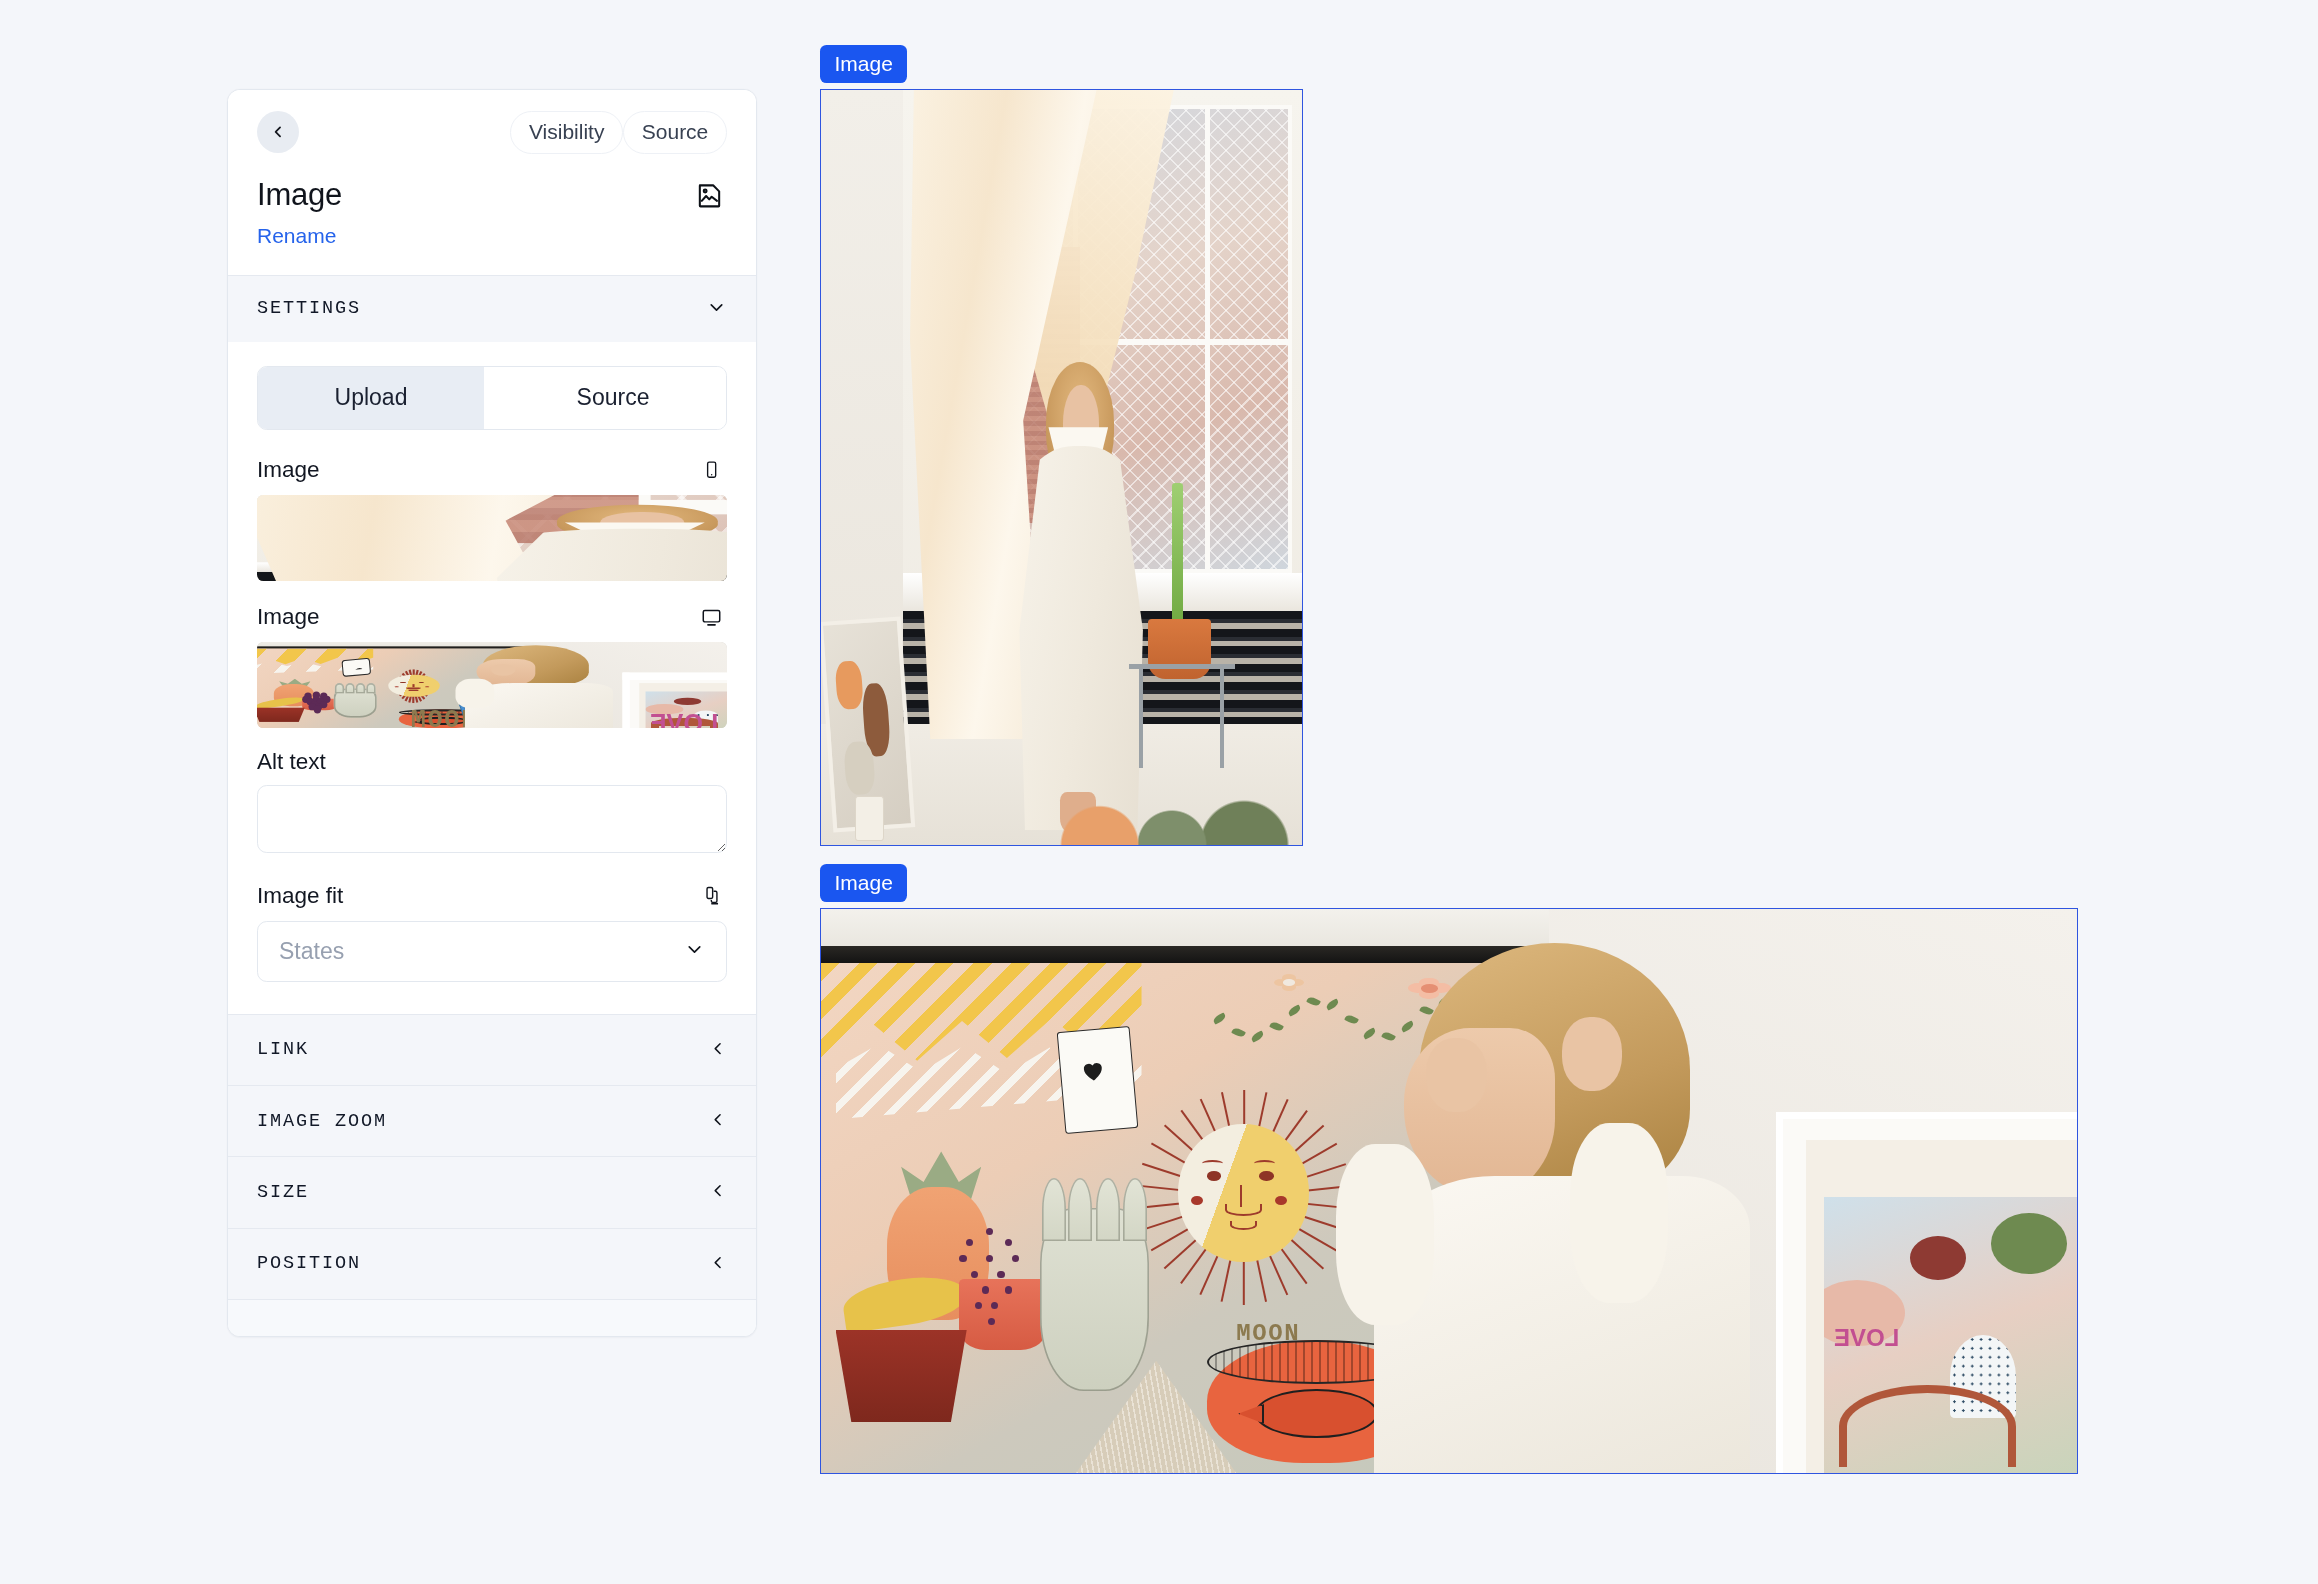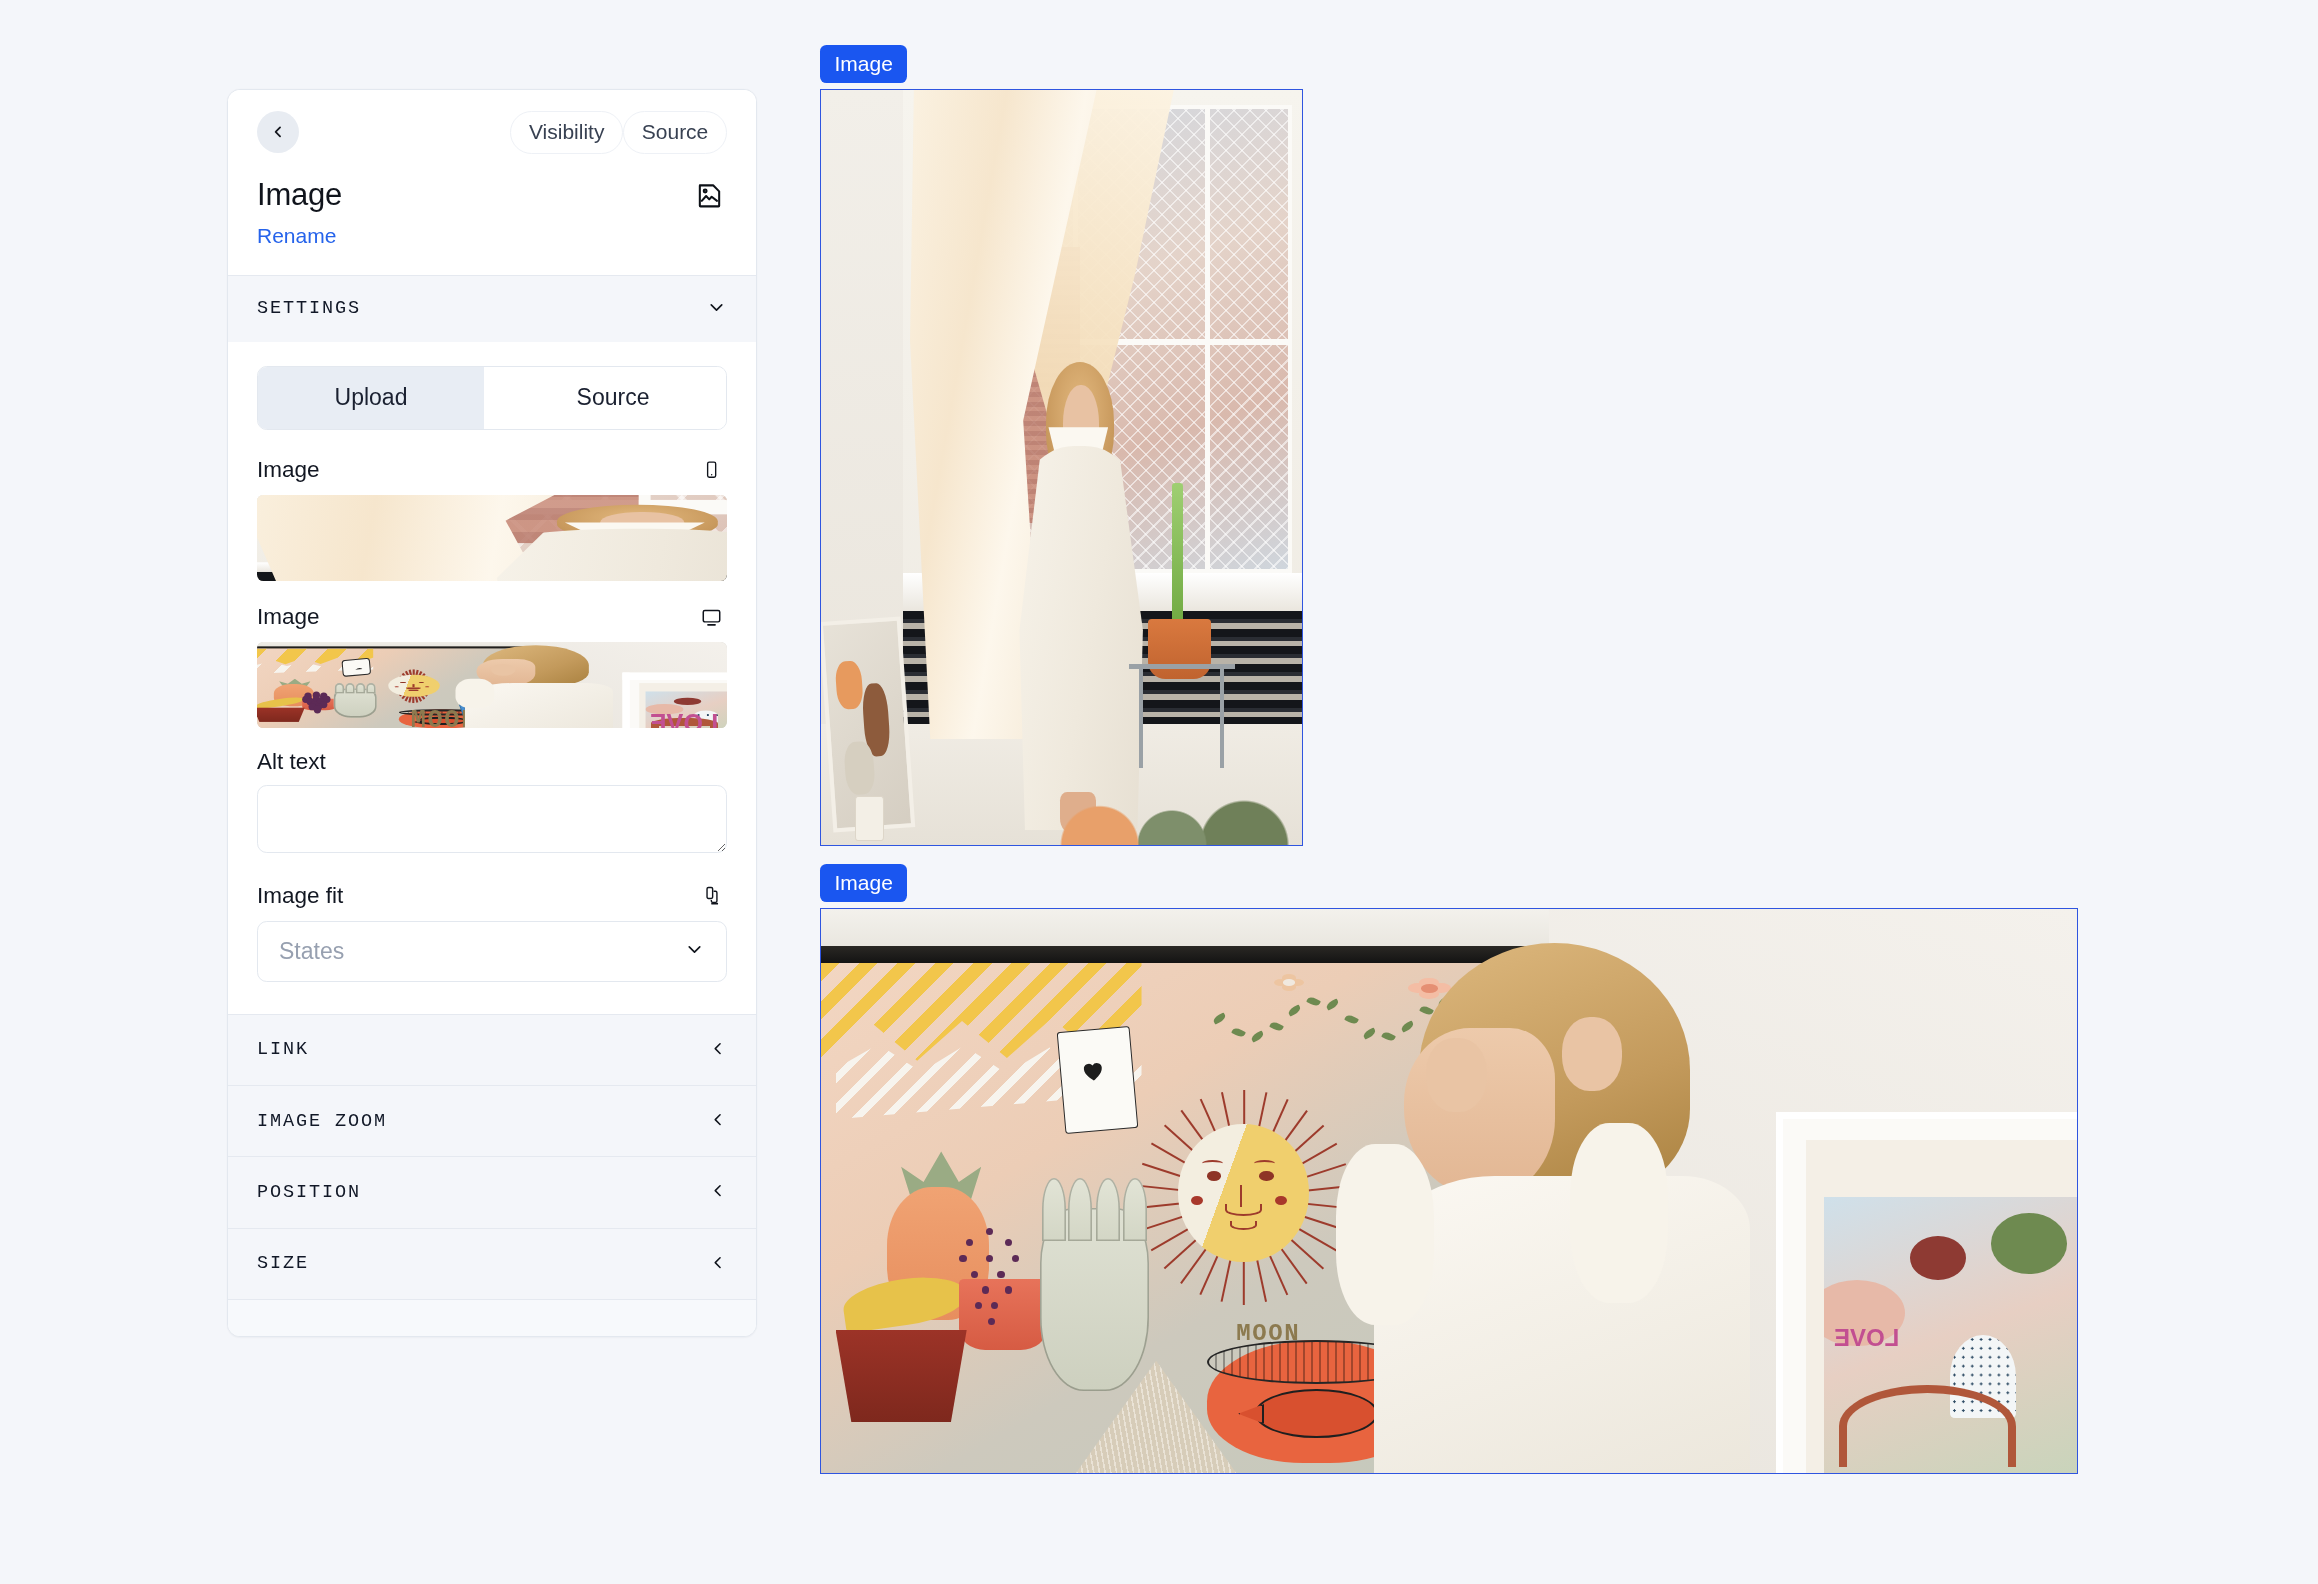--- a/index.html
+++ b/index.html
@@ -524,27 +524,27 @@
             <polyline points="15 18 9 12 15 6"></polyline>
           </svg></span>
     </div>
     <div class="collapsed-row">
       <span class="sect-label">IMAGE ZOOM</span>
       <span><svg width="19.3" height="19.3" viewBox="0 0 24 24" fill="none" stroke="#10141c" stroke-width="1.9" stroke-linecap="round" stroke-linejoin="round">
             <polyline points="15 18 9 12 15 6"></polyline>
           </svg></span>
     </div>
     <div class="collapsed-row">
-      <span class="sect-label">POSITION</span>
+      <span class="sect-label">SIZE</span>
       <span><svg width="19.3" height="19.3" viewBox="0 0 24 24" fill="none" stroke="#10141c" stroke-width="1.9" stroke-linecap="round" stroke-linejoin="round">
             <polyline points="15 18 9 12 15 6"></polyline>
           </svg></span>
     </div>
     <div class="collapsed-row">
-      <span class="sect-label">SIZE</span>
+      <span class="sect-label">POSITION</span>
       <span><svg width="19.3" height="19.3" viewBox="0 0 24 24" fill="none" stroke="#10141c" stroke-width="1.9" stroke-linecap="round" stroke-linejoin="round">
             <polyline points="15 18 9 12 15 6"></polyline>
           </svg></span>
     </div>
 
     <div class="panel-foot"></div>
   </div>
 
   <div class="badge" style="left:820px; top:45px;">Image</div>
   <div class="sel-frame" style="left:820px; top:89px; width:483px; height:757px;">

